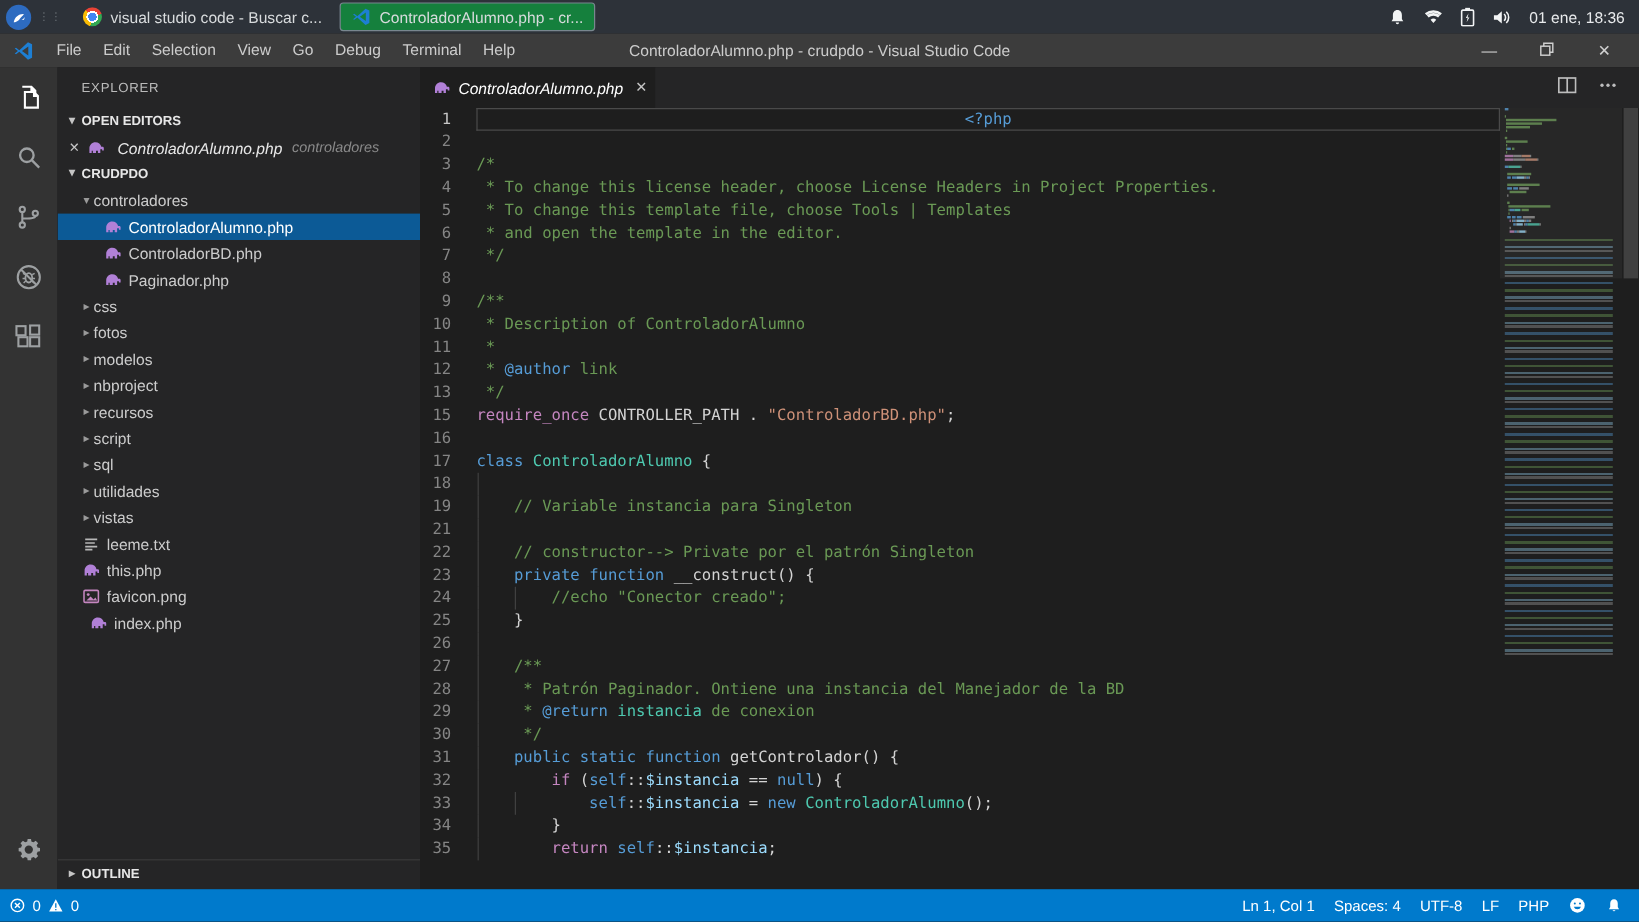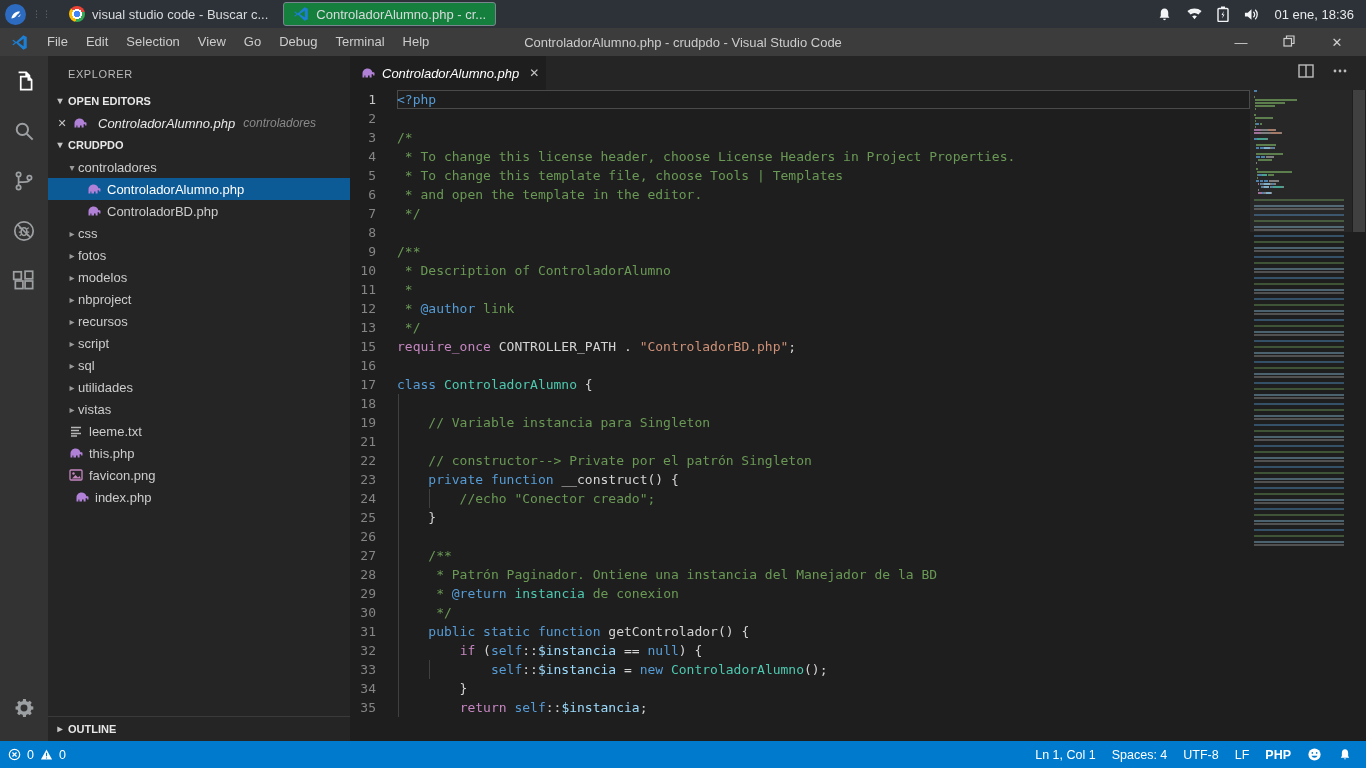--- a/index.html
+++ b/index.html
@@ -74,21 +74,21 @@
                  color:#bdbdbd; }
   #editor { position:absolute; top:34px; left:0; right:0; bottom:0; overflow:hidden; }
   #code-lines { position:absolute; top:0; left:0; right:116px; bottom:0;
                 font-family:"DejaVu Sans Mono","Liberation Mono",monospace;
                 font-size:13px; }
   .line { display:flex; height:19px; line-height:19px; }
   .num { width:47px; padding-right:21px; text-align:right; color:#858585; flex:none; }
   .line.cur .num { color:#c6c6c6; }
   .code { position:relative; white-space:pre; flex:1; color:#d4d4d4; }
   .line.cur .code { box-shadow: inset 0 1px 0 #4a4a4a, inset 0 -1px 0 #4a4a4a,
-                                inset 1px 0 0 #4a4a4a, inset -1px 0 0 #4a4a4a; }
+                                inset 1px 0 0 #4a4a4a, inset -1px 0 0 #4a4a4a; text-align: center; }
   .guide { position:absolute; top:0; bottom:0; width:1px; background:#404040; }
   .kw  { color:#569cd6; }
   .ctl { color:#c586c0; }
   .str { color:#ce9178; }
   .com { color:#6a9955; }
   .var { color:#9cdcfe; }
   .typ { color:#4ec9b0; }
   .pln { color:#d4d4d4; }
 
   
@@ -282,20 +282,26 @@
         <svg class="ficon">
           <use href="#i-php"></use>
         </svg>
         <span>ControladorAlumno.php</span>
       </div>
       <div class="row" style="padding-left: 36px;">
         <svg class="ficon">
           <use href="#i-php"></use>
         </svg>
         <span>ControladorBD.php</span>
+      </div>
+      <div class="row" style="padding-left: 36px;">
+        <svg class="ficon">
+          <use href="#i-php"></use>
+        </svg>
+        <span>Paginador.php</span>
       </div>
       <div class="row" style="padding-left: 18px;">
         <span class="arrow">▸</span>
         <span>css</span>
       </div>
       <div class="row" style="padding-left: 18px;">
         <span class="arrow">▸</span>
         <span>fotos</span>
       </div>
       <div class="row" style="padding-left: 18px;">
@@ -589,15 +595,15 @@
     </span>
     <span class="sb-item" style="order:99">
       <svg width="14" height="14" viewBox="0 0 16 16">
           <path d="M8 1.5 C5.8 1.5 4.4 3.3 4.4 5.6 V9 L3.2 11 H12.8 L11.6 9 V5.6 C11.6 3.3 10.2 1.5 8 1.5 Z M6.6 12 A1.5 1.5 0 0 0 9.4 12 Z" fill="#ffffff"></path>
         </svg>
     </span>
   <span class="sb-item" style="order: 0;">Ln 1, Col 1</span>
       <span class="sb-item" style="order: 1;">Spaces: 4</span>
       <span class="sb-item" style="order: 2;">UTF-8</span>
       <span class="sb-item" style="order: 3;">LF</span>
-      <span class="sb-item" style="order: 4; font-weight: bold;">PHP</span>
+      <span class="sb-item" style="order: 4;">PHP</span>
     </div>
 </div>
 
 </body></html>

